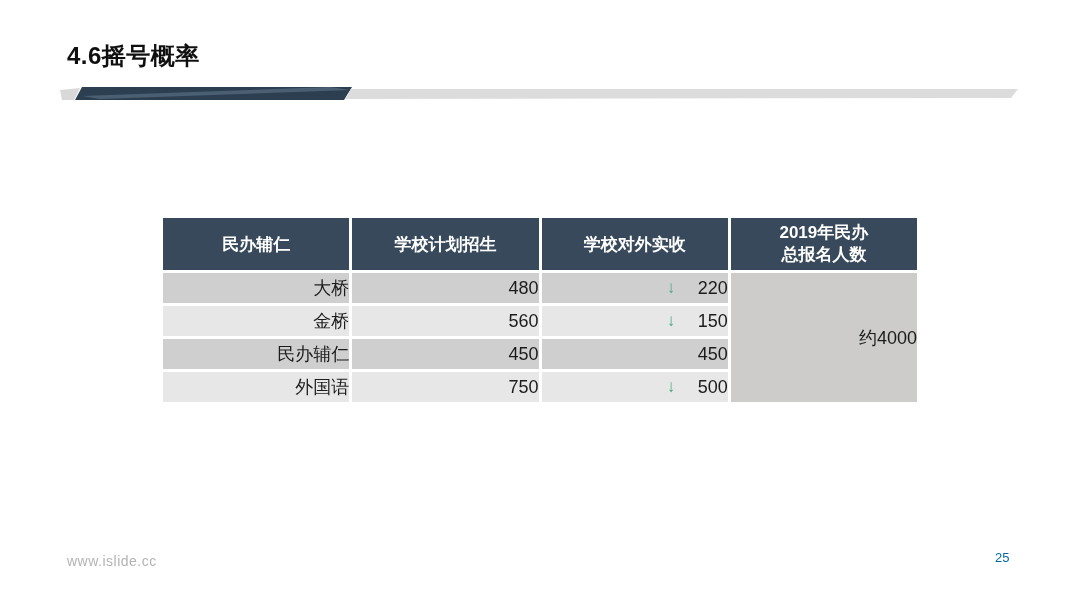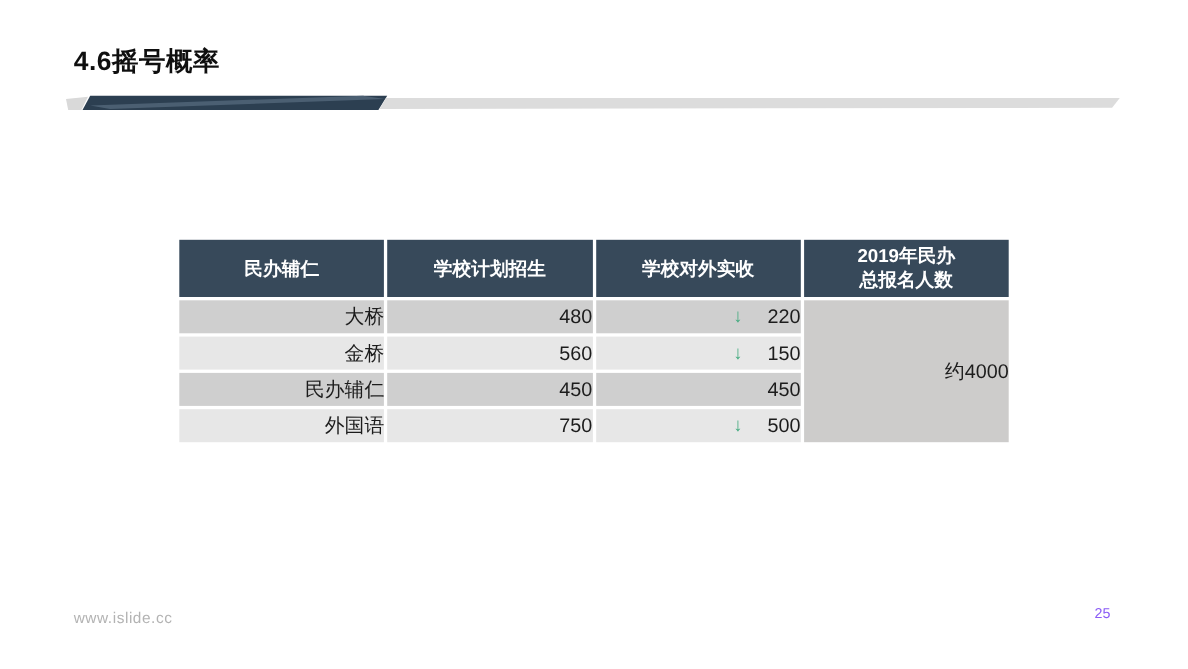--- a/index.html
+++ b/index.html
@@ -96,21 +96,21 @@
     top: 553px;
     font-size: 14px;
     color: #b3b3b3;
     letter-spacing: 0.5px;
   }
   .page-number {
     position: absolute;
     left: 995px;
     top: 550px;
     font-size: 13px;
-    color: #8b5cf6;
+    color: #0369a1;
   }
 </style>
 </head>
 <body>
 
 <div class="slide">
 
   <h1 class="title">4.6摇号概率</h1>
 
   <svg class="divider" viewBox="0 0 960 16" preserveAspectRatio="none" aria-hidden="true">

